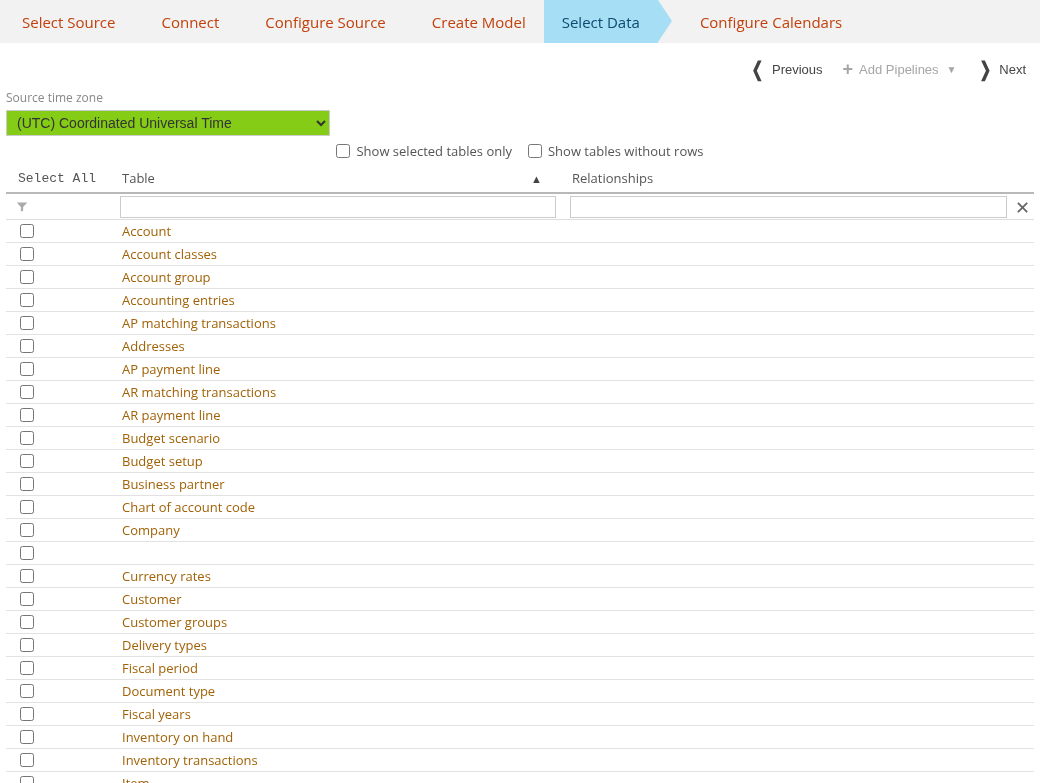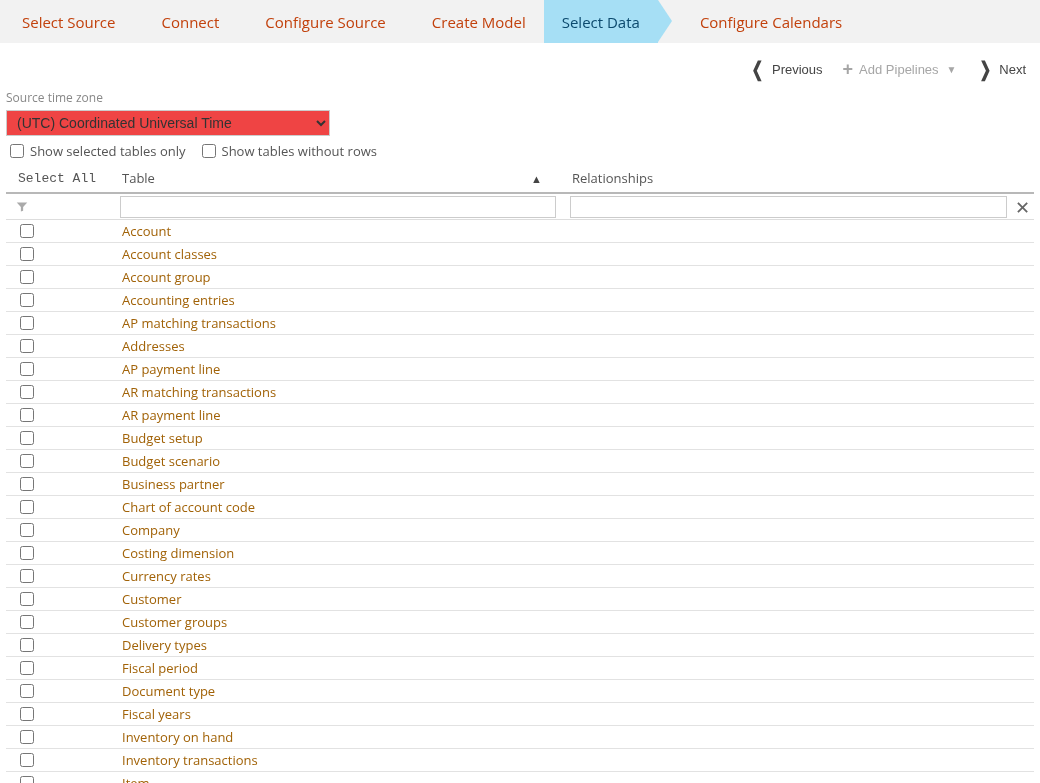--- a/index.html
+++ b/index.html
@@ -87,26 +87,26 @@
     font-size: 12px;
     color: #888;
     margin-bottom: 4px;
   }
   .tz-select {
     width: 324px;
     padding: 3px 6px;
     font-size: 14px;
     color: #333;
     border: 1px solid #ccc;
-    background: #ef4444;
+    background: #84cc16;
   }
 
   .options-row {
     display: flex;
-    justify-content: flex-start;
+    justify-content: center;
     align-items: center;
     gap: 16px;
     padding: 6px 4px 4px 4px;
     font-size: 13px;
     color: #555;
   }
   .opt {
     display: inline-flex;
     align-items: center;
     gap: 6px;
@@ -358,38 +358,38 @@
           <div class="cell">
             <span class="link">AR payment line</span>
           </div>
           <div class="cell"></div>
         </div>
         <div class="grid-row">
           <div class="cell cb-cell">
             <input type="checkbox" style="">
           </div>
           <div class="cell">
+            <span class="link">Budget scenario</span>
+          </div>
+          <div class="cell"></div>
+        </div>
+        <div class="grid-row">
+          <div class="cell cb-cell">
+            <input type="checkbox" style="">
+          </div>
+          <div class="cell">
             <span class="link">Budget setup</span>
           </div>
           <div class="cell"></div>
         </div>
         <div class="grid-row">
           <div class="cell cb-cell">
             <input type="checkbox" style="">
           </div>
           <div class="cell">
-            <span class="link">Budget scenario</span>
-          </div>
-          <div class="cell"></div>
-        </div>
-        <div class="grid-row">
-          <div class="cell cb-cell">
-            <input type="checkbox" style="">
-          </div>
-          <div class="cell">
             <span class="link">Business partner</span>
           </div>
           <div class="cell"></div>
         </div>
         <div class="grid-row">
           <div class="cell cb-cell">
             <input type="checkbox" style="">
           </div>
           <div class="cell">
             <span class="link">Chart of account code</span>
@@ -401,23 +401,20 @@
             <input type="checkbox" style="">
           </div>
           <div class="cell">
             <span class="link">Company</span>
           </div>
           <div class="cell"></div>
         </div>
         <div class="grid-row">
           <div class="cell cb-cell">
             <input type="checkbox" style="">
-          </div>
-          <div class="cell">
-            <span class="link">Costing dimension</span>
           </div>
           <div class="cell"></div>
         </div>
         <div class="grid-row">
           <div class="cell cb-cell">
             <input type="checkbox" style="">
           </div>
           <div class="cell">
             <span class="link">Currency rates</span>
           </div>

